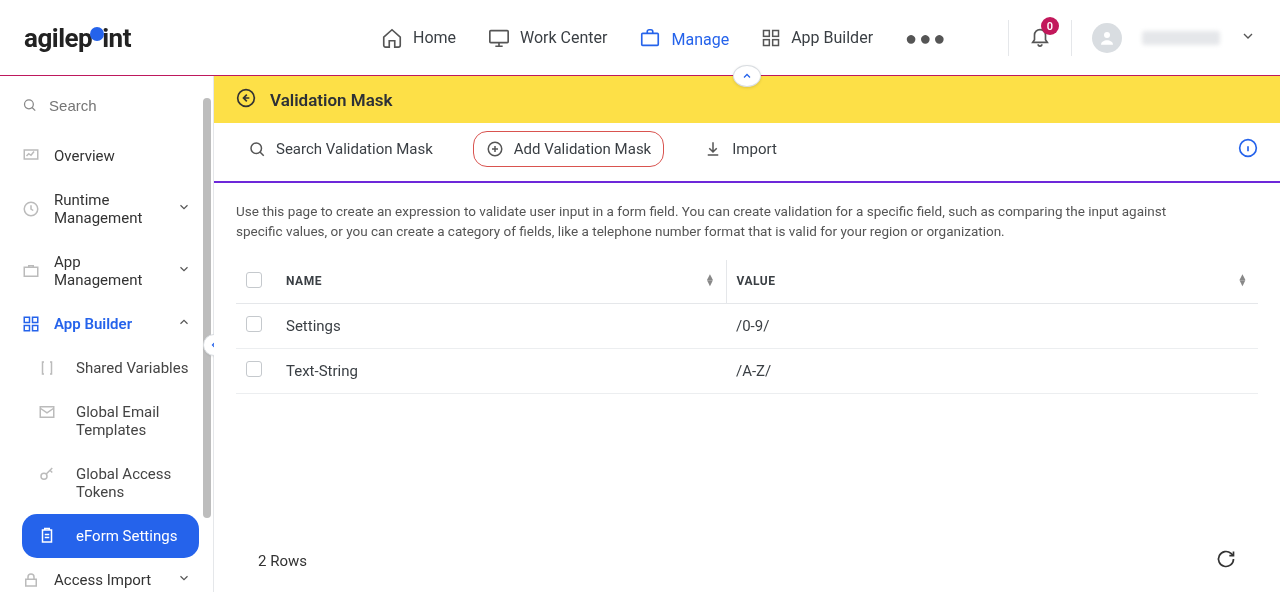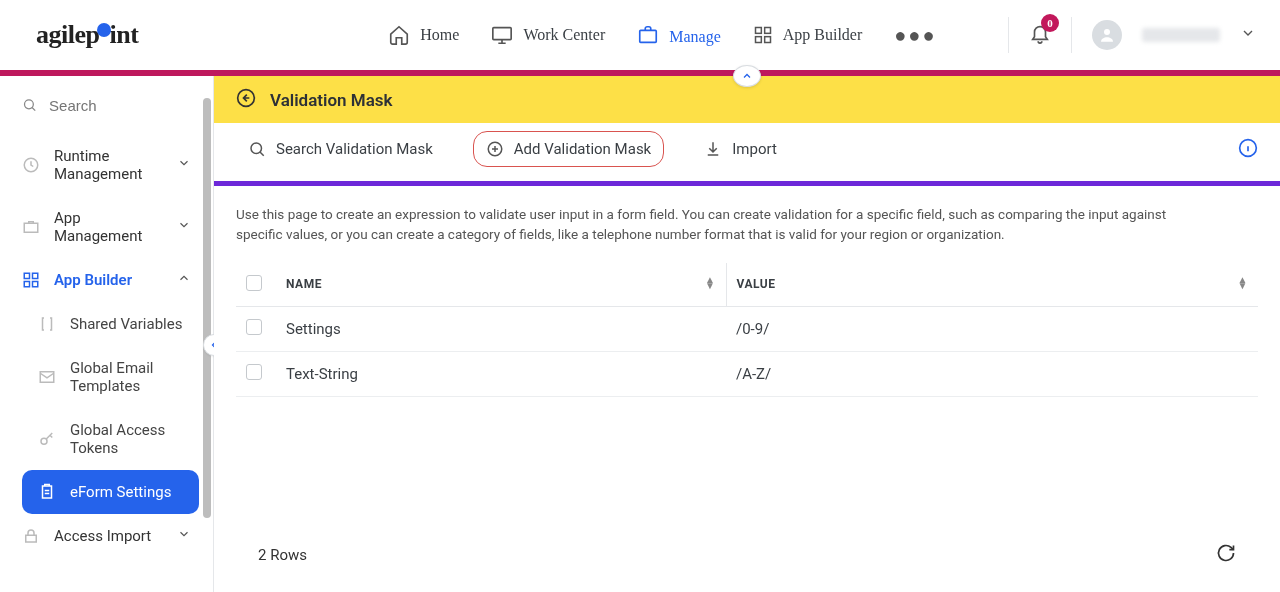--- a/index.html
+++ b/index.html
@@ -1,19 +1,19 @@
 <!DOCTYPE html>
 <html><head>
 <meta charset="utf-8">
 <style>
 * { box-sizing: border-box; margin: 0; padding: 0; }
 body { font-family: -apple-system, BlinkMacSystemFont, "Segoe UI", Roboto, Arial, sans-serif; font-size: 14px; color: #3a3f44; background: #fff; width: 1280px; height: 592px; overflow: hidden; }
 
 
-.topbar { display: flex; align-items: center; height: 76px; padding: 0 24px 0 36px; border-bottom: 6px solid #be185d; font-family: Liberation Serif, serif; }
+.topbar { display: flex; align-items: center; height: 76px; padding: 0 24px 0 24px; border-bottom: 1px solid #be185d; }
 .logo { font-size: 26px; font-weight: 700; letter-spacing: -0.5px; color: #222; }
 .logo .dot { display:inline-block; width:14px; height:14px; background:#2563eb; border-radius:50%; position:relative; top:-6px; margin:0 -2px;}
 .nav { display: flex; gap: 32px; margin-left: 250px; align-items:center;}
 .nav-item { display:flex; align-items:center; gap:10px; color:#3a3f44; font-size:16px; cursor:pointer; padding:6px 0;}
 .nav-item.active { color:#2563eb;align-items:flex-end;}
 .nav-item.active .nav-icon svg { stroke:#2563eb;}
 .nav-icon{display:flex;align-items:center;}
 .top-right{margin-left:auto; display:flex; align-items:center; gap:20px;}
 .more-dots{ font-size:20px; letter-spacing:2px; color:#555; cursor:pointer;}
 .divider-v{width:1px;height:36px;background:#e5e7ea;}
@@ -25,38 +25,38 @@
 
 .body{display:flex;height:calc(100% - 76px);}
 .sidebar{width:214px;border-right:1px solid #e5e7ea; padding-top:20px; position:relative;}
 .sidebar-scroll{position:absolute; top:22px; right:2px; width:8px; height:520px;}
 .sidebar-thumb{background:#bdbdbd;border-radius:4px;width:100%;height:420px;}
 .search-row{display:flex;align-items:center;gap:12px;padding:0 22px 20px;}
 .search-row input{border:none;outline:none;font-size:15px;color:#555;width:100%;}
 .side-item{display:flex;align-items:center;gap:14px;padding:13px 22px;font-size:15px;color:#333;cursor:pointer;}
 .side-item .chev-r{margin-left:auto;color:#555;}
 .side-item.active-group{color:#2563eb;font-weight:600;}
-.side-sub{display:flex;align-items:center;gap:14px;padding:13px 22px 13px 38px;font-size:15px;color:#444;cursor:pointer;}
-.side-sub.selected{background:#2563eb;color:#fff;border-radius:10px;margin:0 14px 0 22px;padding:13px 16px;}
+.side-sub{display:flex;align-items:flex-start;gap:20px;padding:13px 22px 13px 38px;font-size:15px;color:#444;cursor:pointer;}
+.side-sub.selected{background:#2563eb;color:#fff;border-radius:15px;margin:0 14px 0 22px;padding:13px 16px;}
 .side-icon{width:18px;height:18px;display:flex;align-items:center;justify-content:center;color:#999;}
 .side-item.active-group .side-icon{color:#2563eb;}
 .side-sub.selected .side-icon{color:#fff;}
 .collapse-tab{position:absolute;right:-12px;top:258px;width:22px;height:22px;border-radius:50%;background:#fff;border:1px solid #d9dde1;display:flex;align-items:center;justify-content:center;color:#2563eb;cursor:pointer;box-shadow:0 1px 2px rgba(0,0,0,0.06);}
 
 .main{flex:1;background:#fde047;display:flex;flex-direction:column;position:relative;}
 .page-head{display:flex;align-items:center;gap:14px;padding:12px 22px;}
 .page-head .back{cursor:pointer;color:#333;}
 .page-title{font-size:17px;font-weight:600;color:#2d3136;}
 .caret-up-tab{position:absolute;top:-11px;left:50%;transform:translateX(-50%);width:28px;height:22px;border-radius:50%;background:#fff;border:1px solid #d9dde1;display:flex;align-items:center;justify-content:center;color:#2563eb;cursor:pointer;box-shadow:0 1px 3px rgba(0,0,0,0.12);}
-.toolbar{display:flex;align-items:center;gap:28px;padding:8px 22px 14px;border-bottom:5px solid #6d28d9;background:#fff;margin:0;}
+.toolbar{display:flex;align-items:center;gap:28px;padding:8px 22px 14px;border-bottom:2px solid #6d28d9;background:#fff;margin:0;}
 .tb-item{display:flex;align-items:center;gap:10px;font-size:15px;color:#3a3f44;cursor:pointer;padding:8px 12px;}
 .tb-item.highlight{border:1.5px solid #d9534f;border-radius:14px;}
 .tb-spacer{flex:1;}
 .info-icon{color:#2563eb;cursor:pointer;}
-.content{padding:18px 22px 12px;background:#fff;margin:0;flex:1;display:flex;flex-direction:column;}
+.content{padding:18px 22px 6px;background:#fff;margin:0;flex:1;display:flex;flex-direction:column;}
 .desc{font-size:13.5px;color:#555;line-height:1.5;max-width:960px;}
 .table{margin-top:18px;border-collapse:collapse;width:100%;}
 .table th{font-size:12px;font-weight:700;letter-spacing:0.5px;color:#3a3f44;text-align:left;padding:12px 10px;border-bottom:1px solid #e5e7ea;}
 .table th.name-col{border-right:1px solid #e5e7ea;}
 .table td{padding:12px 10px;font-size:15px;color:#3a3f44;border-bottom:1px solid #eceef0;}
 .cbx{width:16px;height:16px;border:1.5px solid #c5c9cd;border-radius:3px;display:inline-block;cursor:pointer;}
 .sort{color:#888;font-size:10px;float:right;display:flex;flex-direction:column;line-height:6px;}
 .footer{display:flex;align-items:center;padding:14px 22px;margin-top:auto;}
 .row-count{font-size:15px;color:#333;}
 .refresh{margin-left:auto;cursor:pointer;color:#333;}
@@ -137,20 +137,29 @@
 
   <div class="sidebar">
     <div class="search-row">
       <svg width="18" height="18" viewBox="0 0 24 24" fill="none" stroke="#888" stroke-width="2">
           <circle cx="11" cy="11" r="7"></circle>
           <path d="M21 21l-5-5"></path>
         </svg>
       <input placeholder="Search" style="">
     </div>
 
+    <div class="side-item">
+      <span class="side-icon">
+          <svg width="18" height="18" viewBox="0 0 24 24" fill="none" stroke="#bbb" stroke-width="2">
+            <rect x="3" y="4" width="18" height="12"></rect>
+            <path d="M6 12l3-3 3 2 4-5"></path>
+          </svg>
+        </span>
+      <span>Overview</span>
+    </div>
     <div class="side-item">
       <span class="side-icon">
           <svg width="18" height="18" viewBox="0 0 24 24" fill="none" stroke="#bbb" stroke-width="2">
             <circle cx="12" cy="12" r="9"></circle>
             <path d="M12 7v5l3 2"></path>
           </svg>
         </span>
       <span>Runtime Management</span>
       <span class="chev-r"><svg width="14" height="14" viewBox="0 0 24 24" fill="none" stroke="#555" stroke-width="2">
             <path d="M6 9l6 6 6-6"></path>

